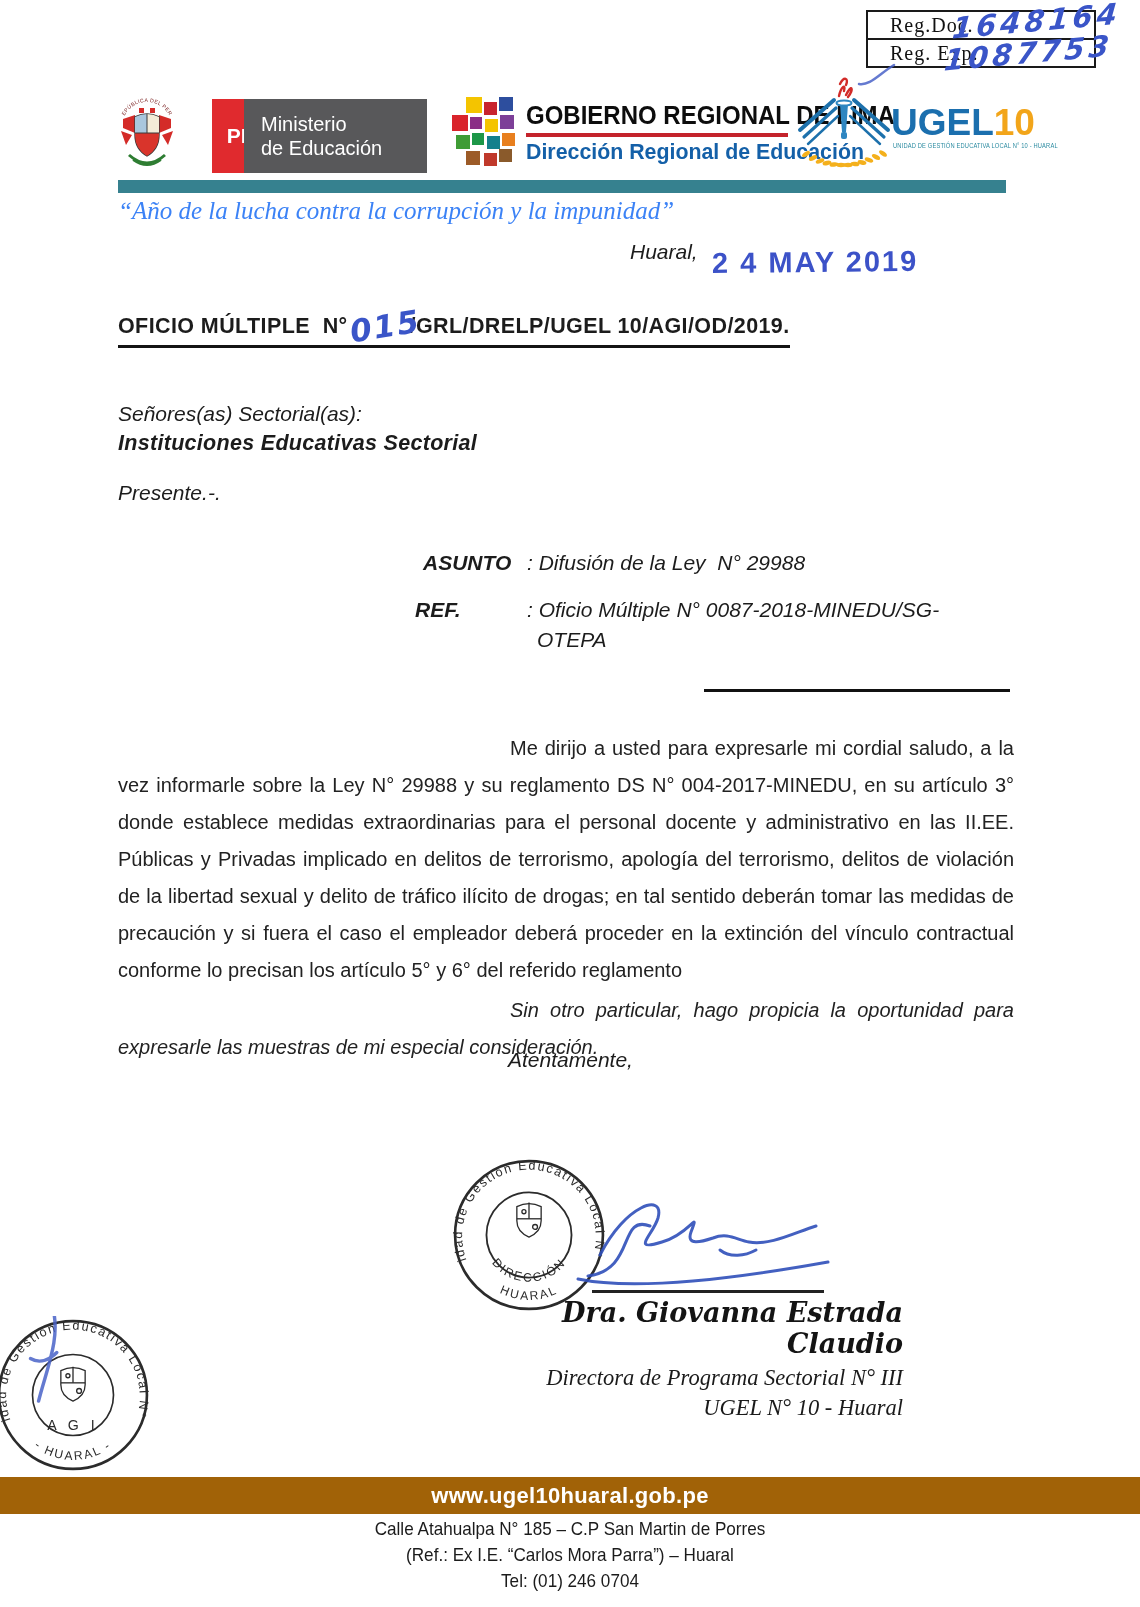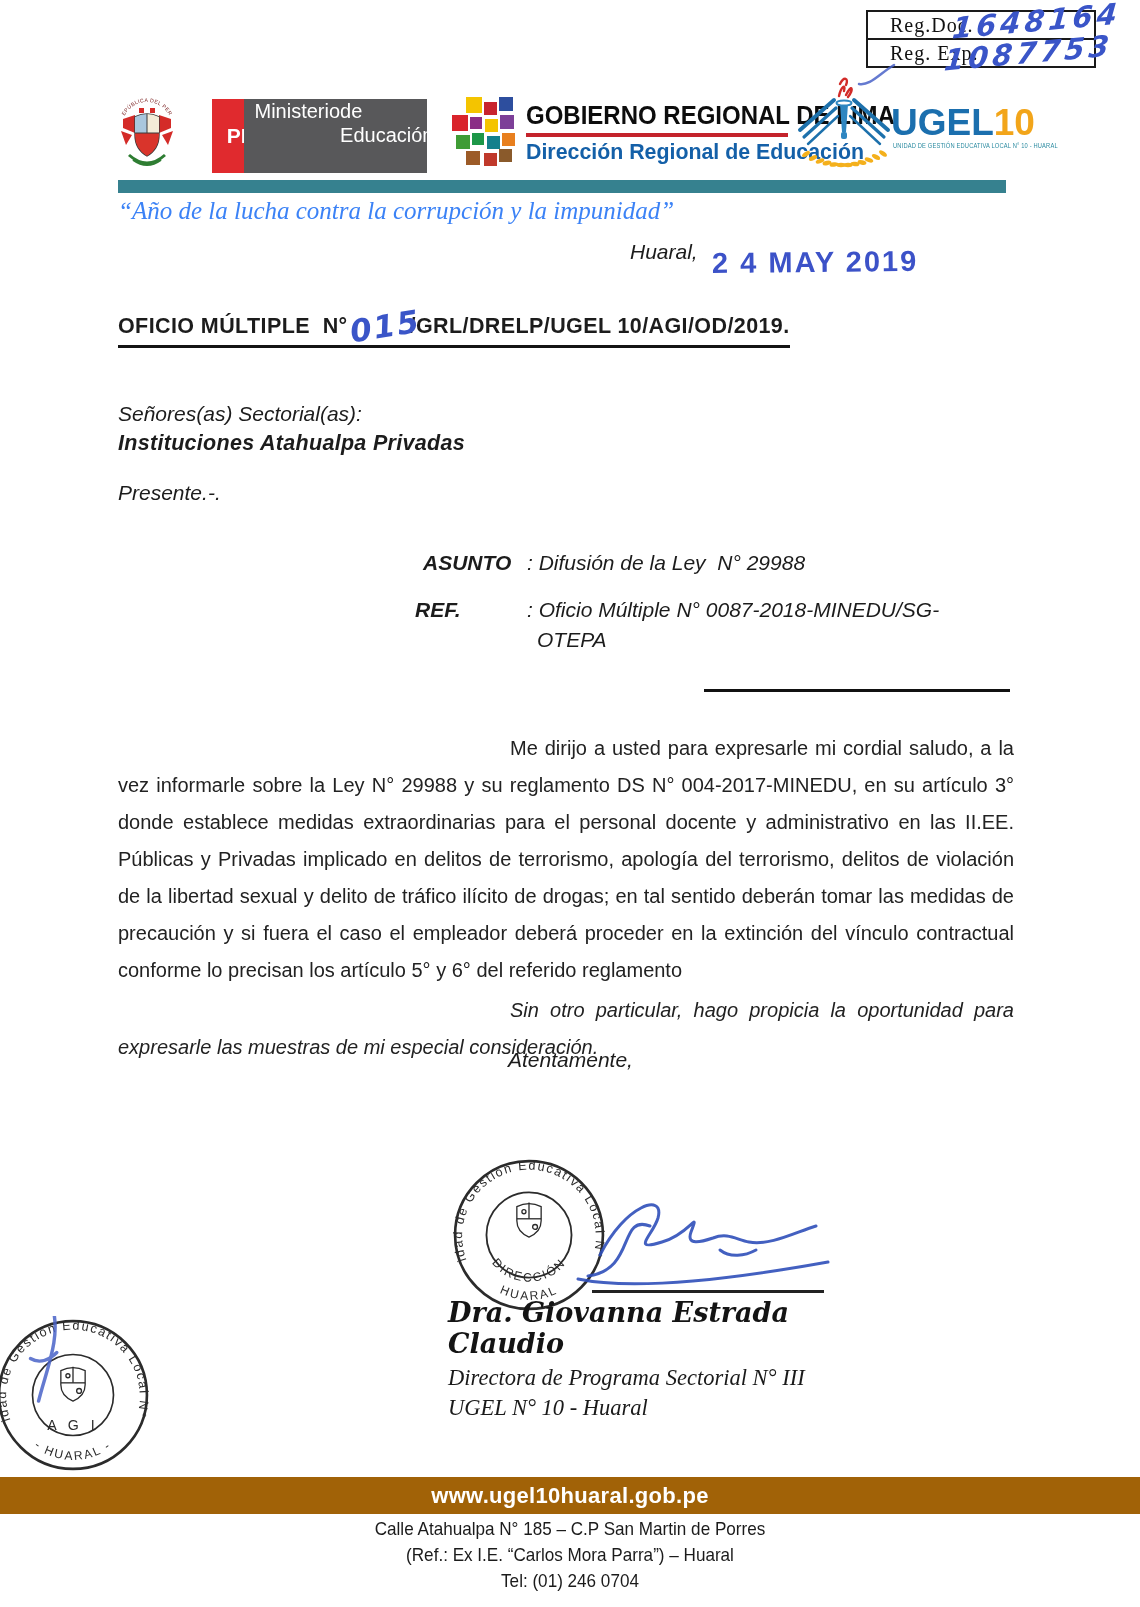--- a/index.html
+++ b/index.html
@@ -12,21 +12,21 @@
           font-family:"Liberation Serif",serif;font-size:20px;color:#111;}
   .regrow{height:26px;line-height:26px;padding-left:22px;letter-spacing:1px;}
   .regrow.first{border-bottom:2px solid #1a1a1a;}
   .hand{color:#3a55c8;font-family:"DejaVu Sans",sans-serif;font-style:italic;font-weight:bold;}
   .regval{font-size:29px;letter-spacing:4px;transform:rotate(-5deg) skewX(-10deg);white-space:nowrap;}
 
   
   .perubox{left:180px;top:99px;width:88px;height:74px;background:#e02a2e;color:#fff;
            display:flex;align-items:center;justify-content:center;font-size:21px;font-weight:bold;margin-left:32px;}
   .minbox{left:244px;top:99px;width:183px;height:74px;background:#58585a;color:#fff;
-          display:flex;justify-content:center;padding-left:17px;box-sizing:border-box;
+          display:flex;flex-direction:column;justify-content:center;padding-left:17px;box-sizing:border-box;
           font-size:20px;line-height:24px;}
   .regional{left:526px;top:101px;width:280px;}
   .regional .title{font-size:25px;font-weight:bold;color:#0d0d0d;transform:scaleX(.96);transform-origin:left;white-space:nowrap;}
   .regional .rule{width:262px;height:4px;background:#c4232b;margin-top:3px;}
   .regional .subtitle{font-size:22px;font-weight:bold;color:#1460a8;margin-top:2px;transform:scaleX(.97);transform-origin:left;white-space:nowrap;}
   .ugeltext{left:891px;top:102px;font-weight:bold;font-size:37px;white-space:nowrap;}
   .ugeltext .w{color:#1b6fae;}.ugeltext .n{color:#f2a51a;}
   .ugeltag{left:893px;top:142px;font-size:7px;color:#2a8aa0;transform:scaleX(.82);transform-origin:left;white-space:nowrap;letter-spacing:.2px;}
 
   .tealbar{left:118px;top:180px;width:888px;height:13px;background:#36818f;}
@@ -52,21 +52,21 @@
   .refvalue{font-style:italic;font-size:21px;white-space:pre;}
 
   .hr-ref{left:704px;top:689px;width:306px;height:2.5px;background:#111;}
 
   .body-par{left:118px;width:896px;font-size:20px;line-height:37px;text-align:justify;color:#222;}
   #para1{top:710px;text-indent:392px;}
   #para2{top:972px;text-indent:392px;font-style:italic;}
   .closing{left:508px;top:1048px;font-style:italic;font-size:21px;}
 
   .sigline{left:592px;top:1290px;width:232px;height:2.5px;background:#222;}
-  .sigblock{left:448px;top:1297px;width:455px;text-align:left;font-family:"Liberation Serif",serif;}
+  .sigblock{left:448px;top:1297px;width:455px;text-align:right;font-family:"Liberation Serif",serif;}
   .signame{font-family:"DejaVu Serif",serif;font-style:italic;font-weight:bold;font-size:27px;color:#141414;}
   .sigtitle{font-style:italic;font-size:22.5px;margin-top:6px;color:#1a1a1a;}
   .sigorg{font-style:italic;font-size:22.5px;margin-top:4px;color:#1a1a1a;}
 
   .footerbar{left:0;top:1477px;width:1140px;height:37px;background:#a16207;color:#fff;
              text-align:center;line-height:37px;font-size:22px;font-weight:bold;letter-spacing:.3px;}
   .addrline{left:0;width:1140px;text-align:center;font-size:19px;color:#1b1b1b;transform:scaleX(.9);}
   #addrl1{top:1518px;} #addrl2{top:1544px;} #addrl3{top:1570px;}
 
   svg text{font-family:"Liberation Sans",sans-serif;}
@@ -182,21 +182,21 @@
   <div class="abs place">Huaral,</div>
   <div class="abs datestamp">2 4 MAY  2019</div>
 
   <div class="abs oficio">
     <span class="pfx">OFICIO MÚLTIPLE  N°</span>
     <span class="num hand">015</span>
     <span class="sfx">/GRL/DRELP/UGEL 10/AGI/OD/2019.</span>
   </div>
 
   <div class="abs addr1">Señores(as) Sectorial(as):</div>
-  <div class="abs addr2">Instituciones Atahualpa Privadas</div>
+  <div class="abs addr2">Instituciones Educativas Sectorial</div>
   <div class="abs addr3">Presente.-.</div>
 
   <div class="abs reflabel" style="left:415px;top:551px;margin-left:8px;">ASUNTO</div>
   <div class="abs refvalue" style="left:527px;top:551px;">: Difusión de la Ley  N° 29988</div>
   <div class="abs reflabel" style="left:415px;top:598px;">REF.</div>
   <div class="abs refvalue" style="left:527px;top:598px;">: Oficio Múltiple N° 0087-2018-MINEDU/SG-</div>
   <div class="abs refvalue" style="left:537px;top:628px;">OTEPA</div>
 
   <div class="abs hr-ref"></div>
 

